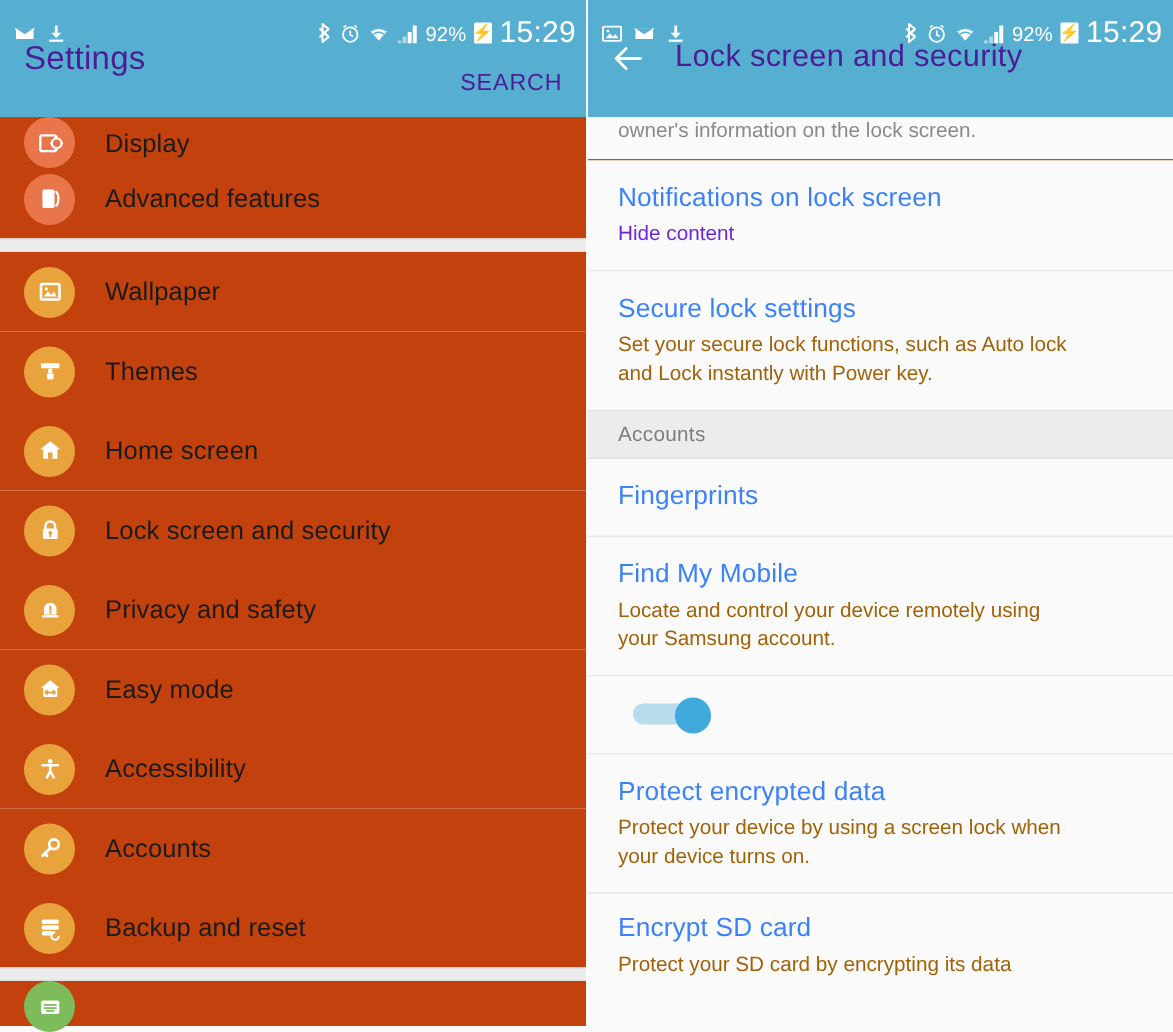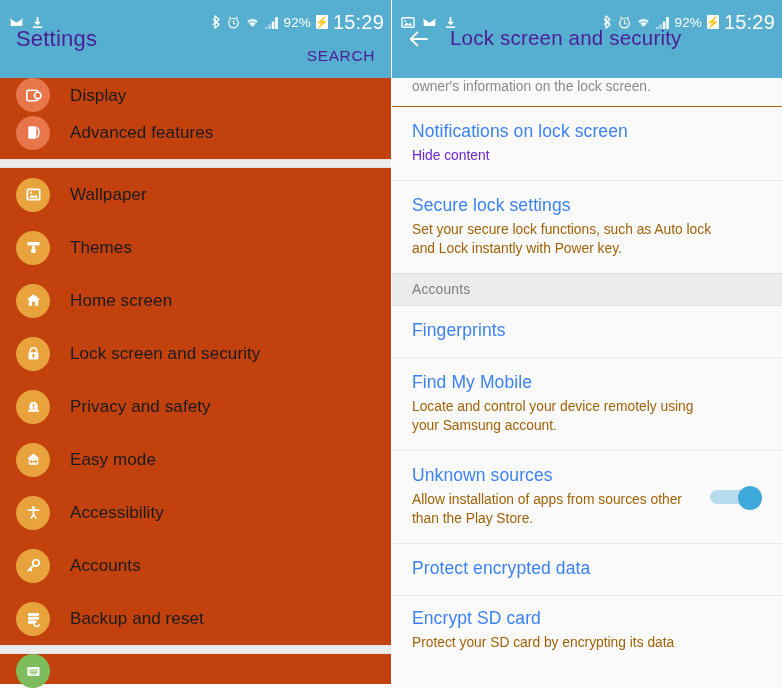--- a/index.html
+++ b/index.html
@@ -352,32 +352,29 @@
       <div class="d-item">
         <div class="d-title">Fingerprints</div>
       </div>
 
       <div class="d-item">
         <div class="d-title">Find My Mobile</div>
         <div class="d-sub">Locate and control your device remotely using your Samsung account.</div>
       </div>
 
       <div class="d-item with-toggle">
-        <div class="txt">
-          <div class="d-title">Unknown sources</div>
-          <div class="d-sub">Allow installation of apps from sources other than the Play Store.</div>
-        </div>
         <div class="toggle">
           <span class="track"></span>
           <span class="thumb"></span>
         </div>
       </div>
 
       <div class="d-item">
         <div class="d-title">Protect encrypted data</div>
+        <div class="d-sub">Protect your device by using a screen lock when your device turns on.</div>
       </div>
 
       <div class="d-item no-border cut-title">
         <div class="d-title">Encrypt SD card</div>
         <div class="d-sub">Protect your SD card by encrypting its data</div>
       </div>
 
     </div>
   </div>
 

